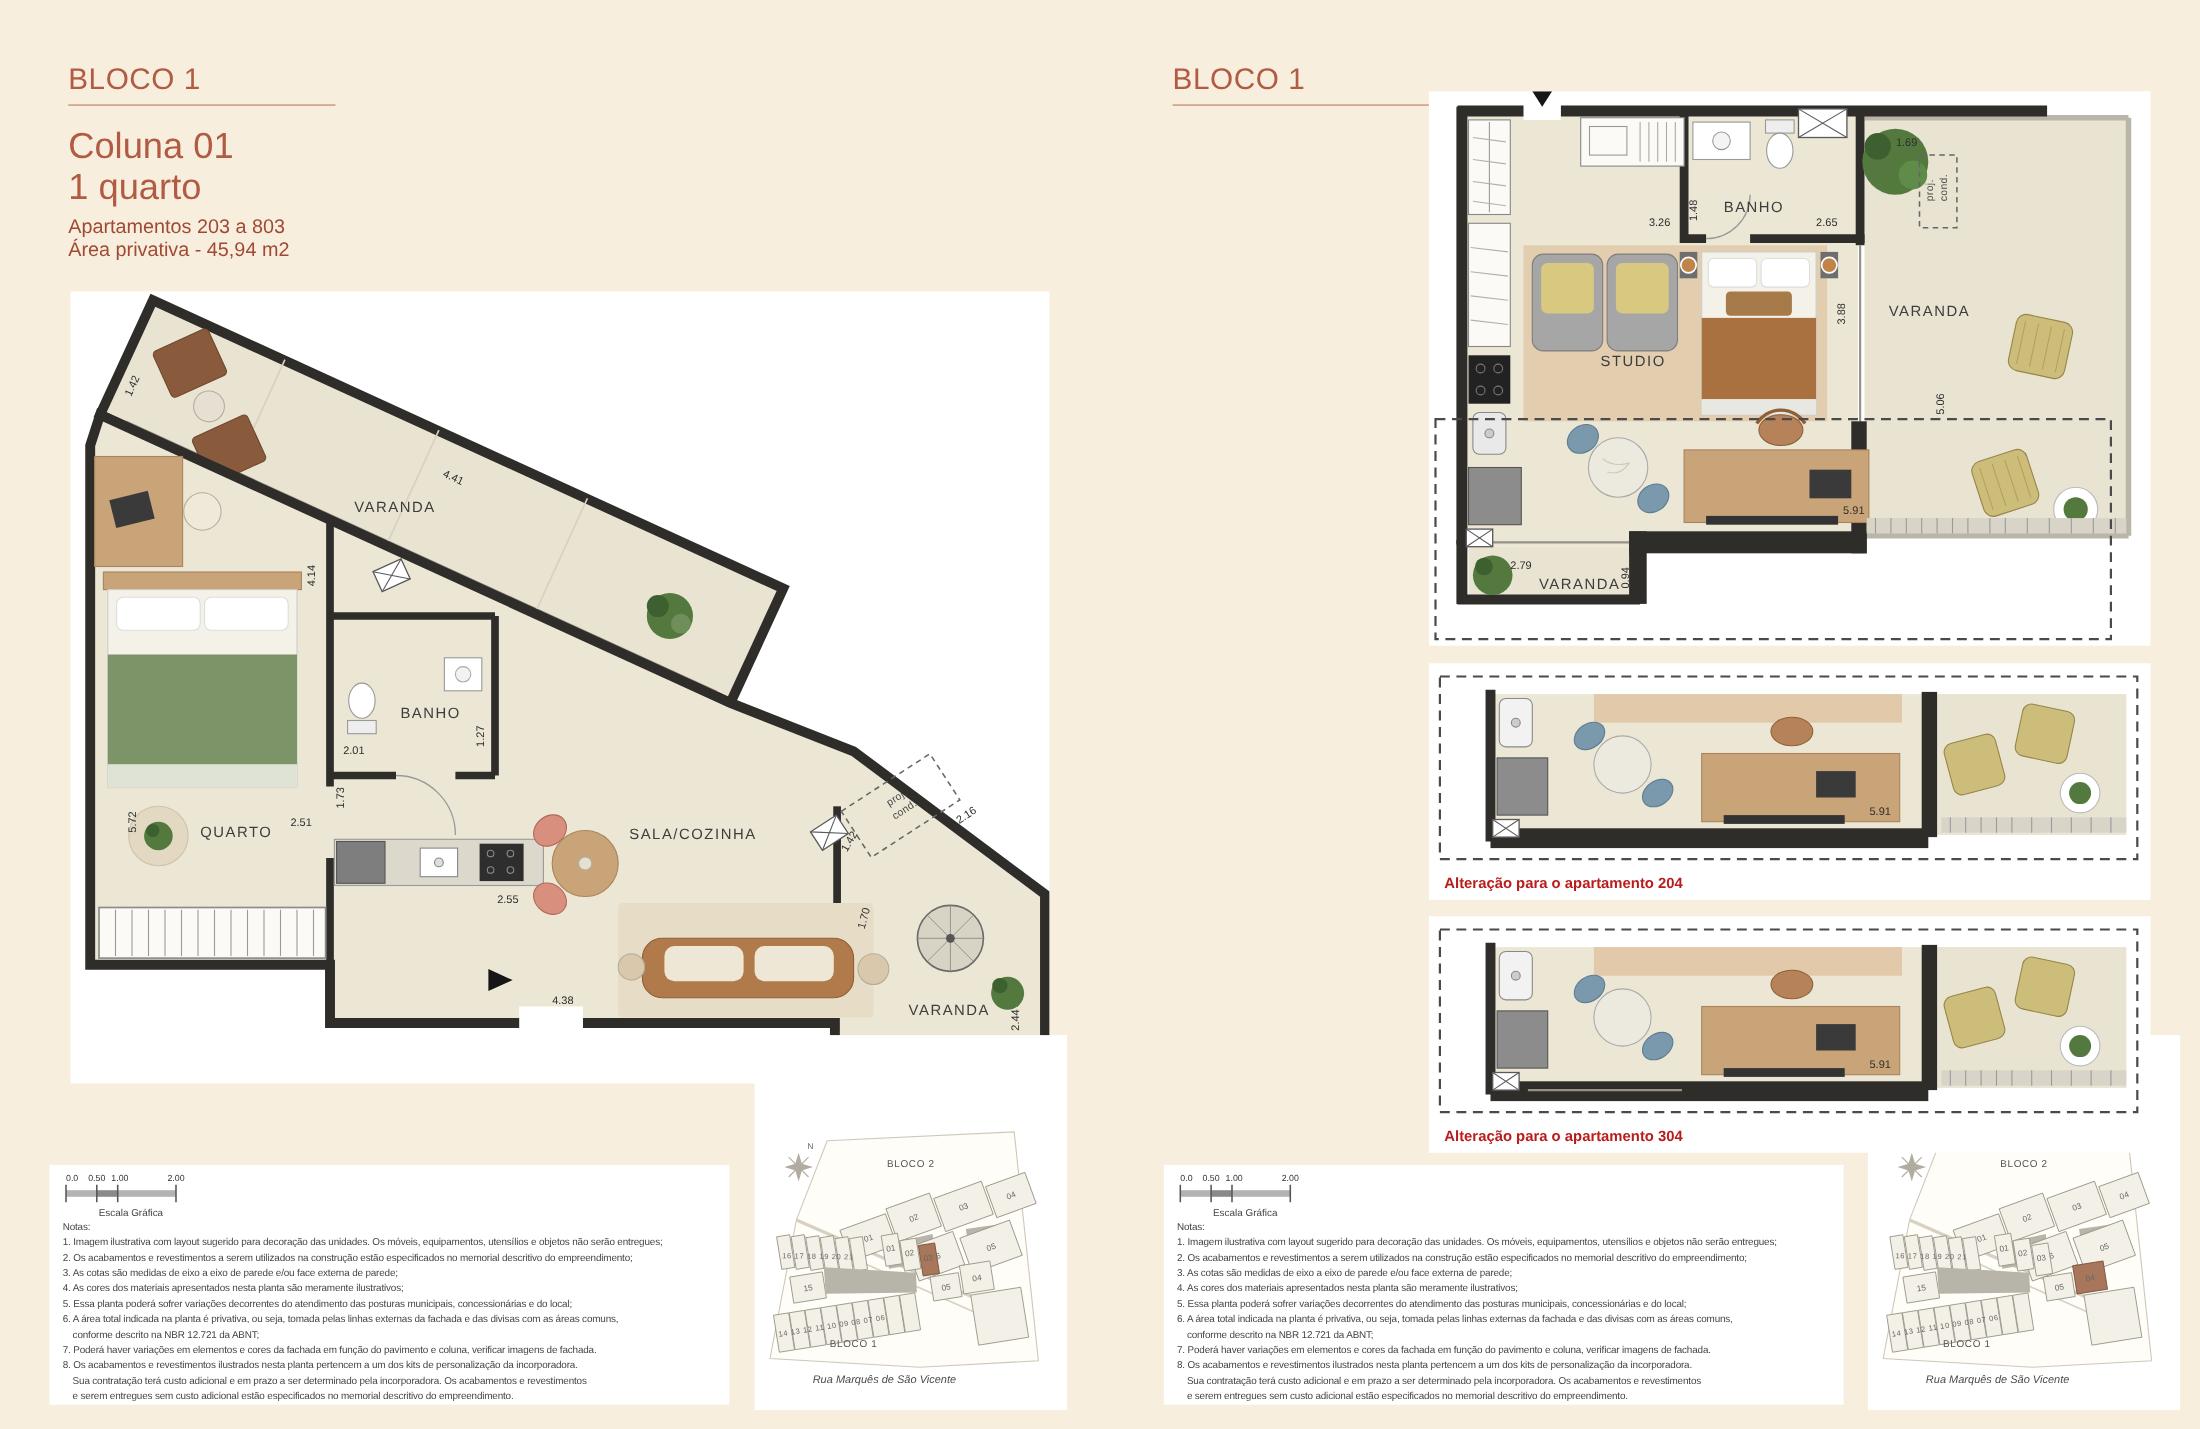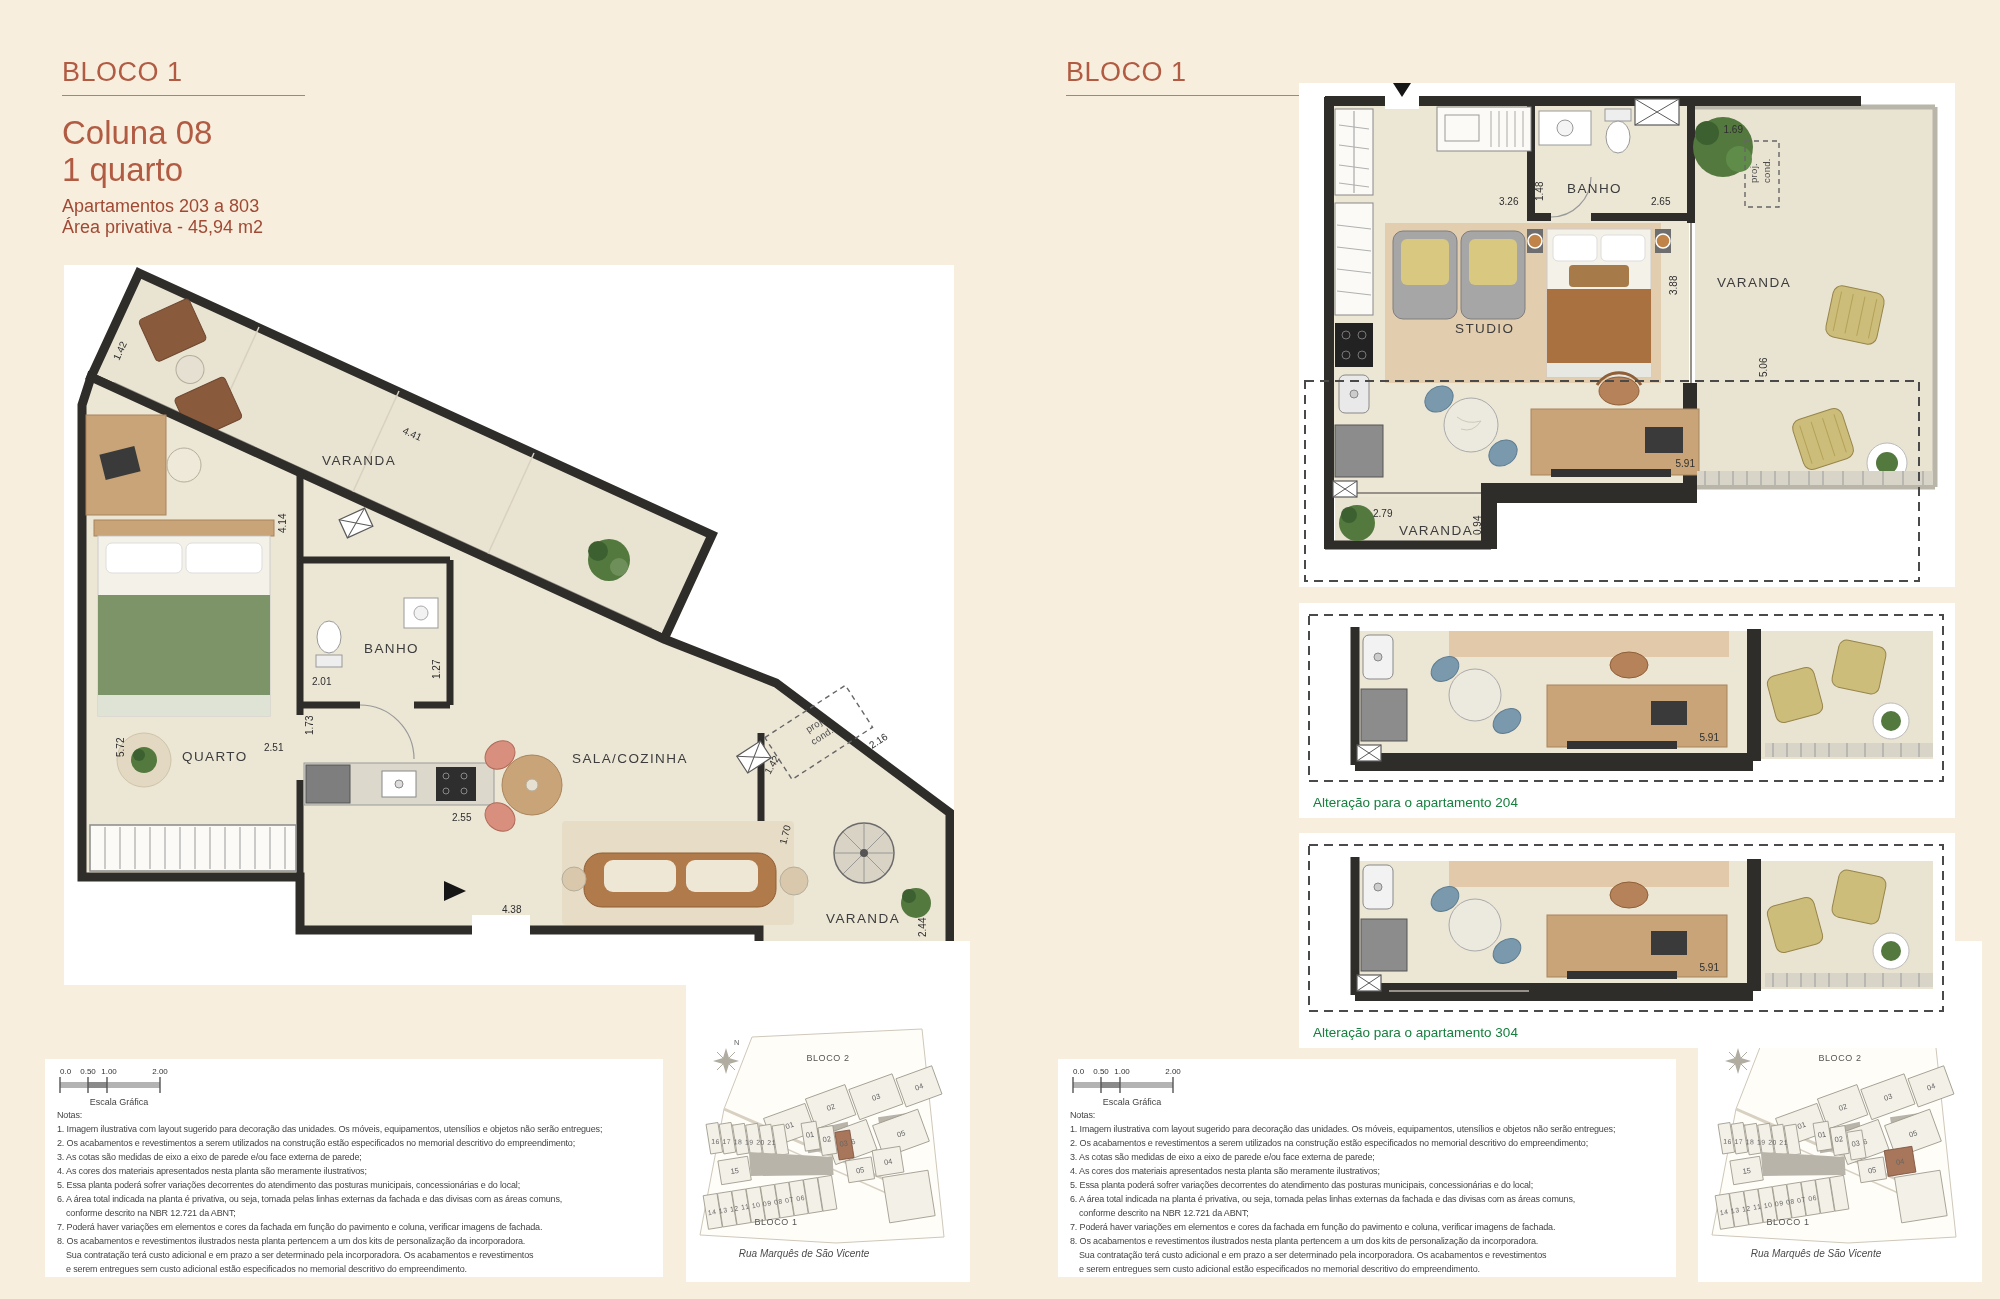--- a/index.html
+++ b/index.html
@@ -8,21 +8,21 @@
   .abs{position:absolute;}
   .panel{position:absolute;background:#ffffff;}
   .bloco{font-size:27px;color:#b15b43;letter-spacing:.5px;}
   .rule{border-top:1.6px solid #bf7c5f;width:243px;margin-top:7px;}
   .coluna{font-size:33px;line-height:37px;color:#b15b43;}
   .aptline{font-size:18px;line-height:21px;color:#a04a35;}
   .aptgroup{margin-bottom:12px;}
   .notes{font-size:9px;letter-spacing:-0.15px;line-height:13px;color:#454545;white-space:nowrap;}
   .notes .t{margin-bottom:1px;}
   .ind{padding-left:9px;}
-  .altlabel{font-size:13.5px;color:#15803d;}
+  .altlabel{font-size:13.5px;color:#b91c1c;font-weight:bold;}
   text{font-family:"Liberation Sans",sans-serif;}
   .room-label{font-size:13.5px;fill:#3d3d3d;letter-spacing:1.4px;}
   .room-label-sm{font-size:9.5px;fill:#4a4a4a;letter-spacing:.3px;}
   .dim{font-size:10px;fill:#2e2e2e;}
   .wall{stroke:#2f2d2a;fill:none;}
   .floor{fill:#ece6d5;}
   .floor2{fill:#e9e3d2;}
   .glass{stroke:#979289;stroke-width:2;fill:none;}
   .dash{fill:none;stroke:#4a4a4a;stroke-width:2;stroke-dasharray:9 6;}
   .dash-sm{fill:none;stroke:#666;stroke-width:1.4;stroke-dasharray:5 4;}
@@ -43,21 +43,21 @@
 </style>
 </head>
 <body>
 
 <div id="app">
 
   <div class="abs" style="left:62px;top:57px;">
     <div class="bloco">BLOCO 1</div>
     <div class="rule"></div>
     <div class="coluna" style="margin-top:18px;">
-      <div>Coluna 08</div>
+      <div>Coluna 01</div>
       <div>1 quarto</div>
     </div>
     <div style="margin-top:8px;">
       <div class="aptgroup">
         <div class="aptline">Apartamentos 203 a 803</div>
         <div class="aptline">Área privativa - 45,94 m2</div>
       </div>
     </div>
   </div>
 

